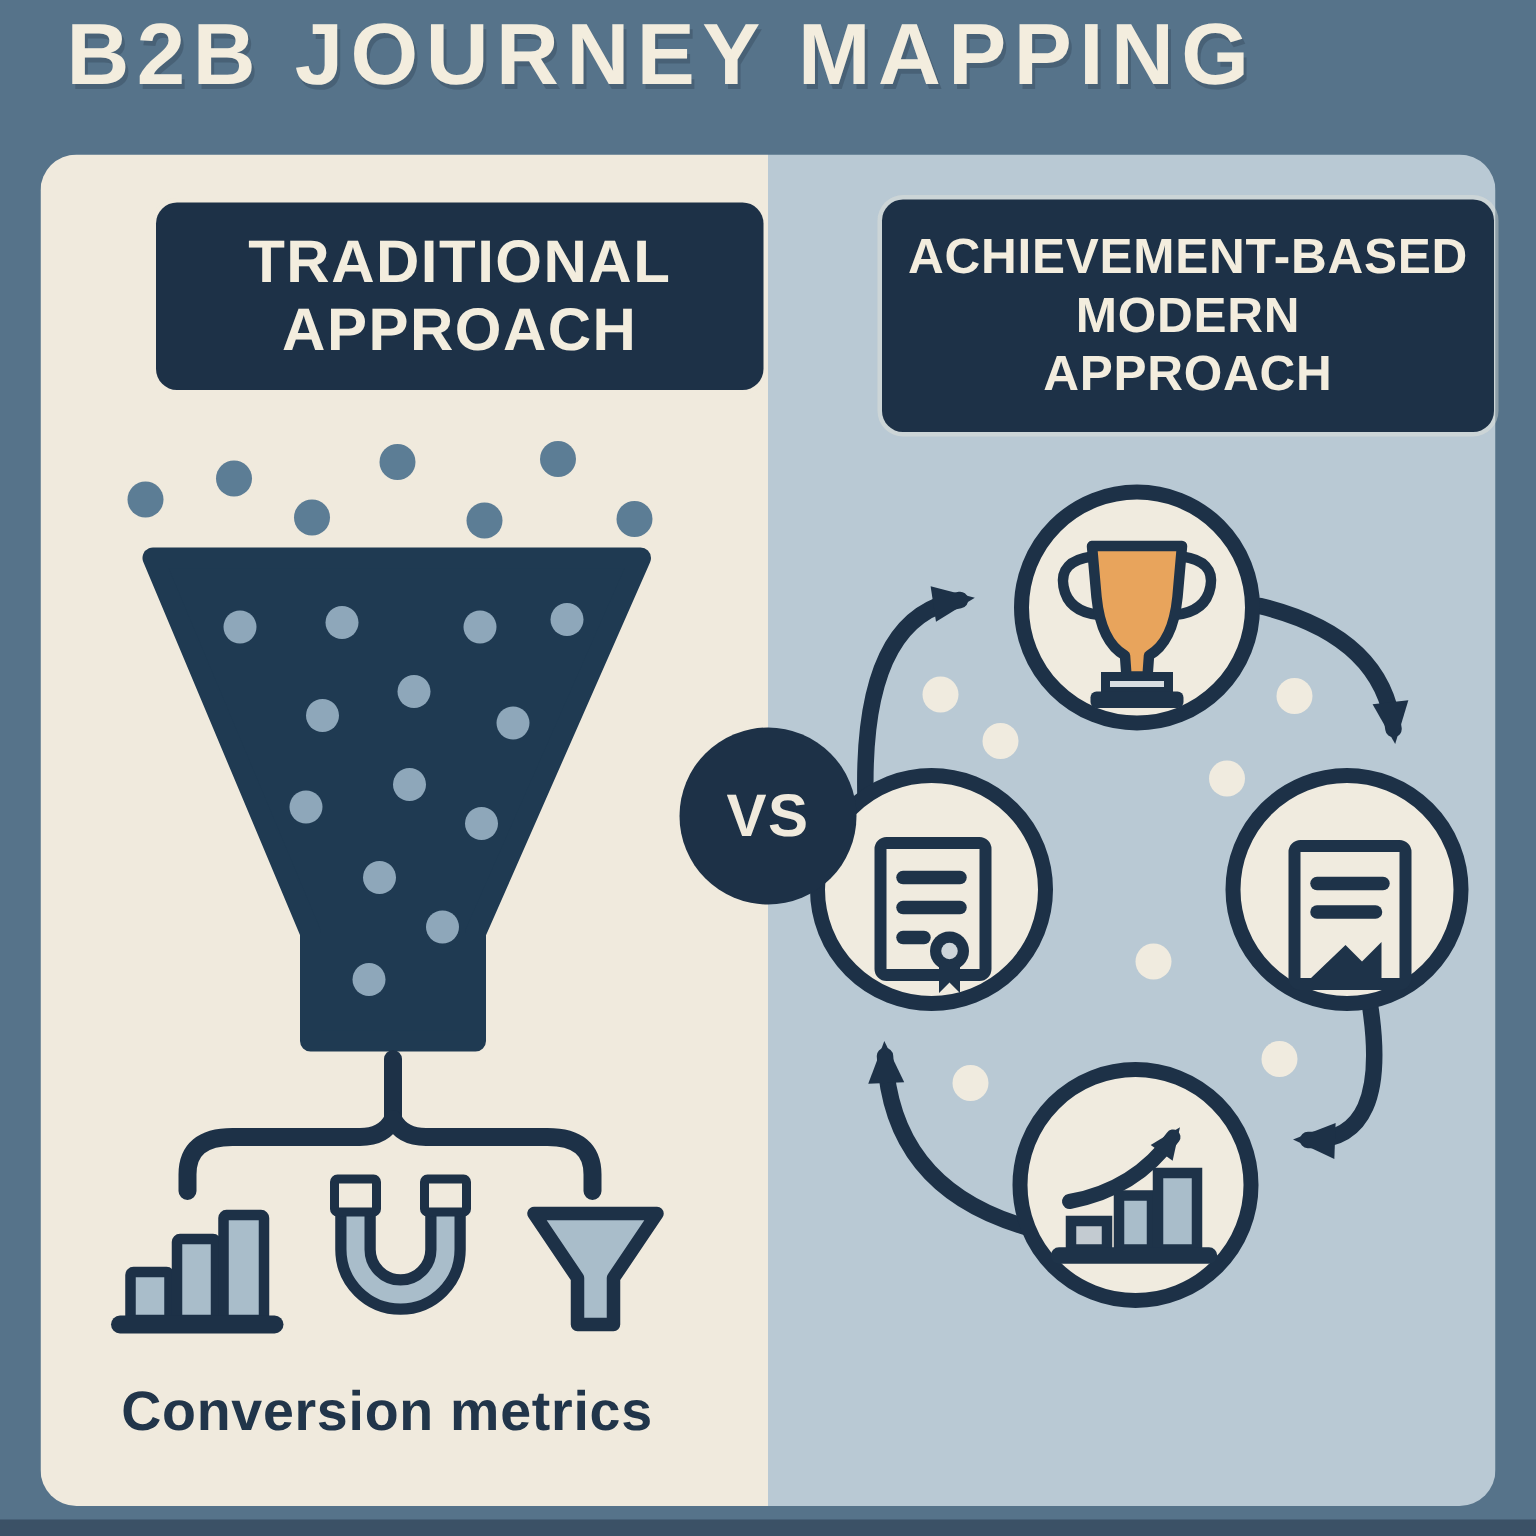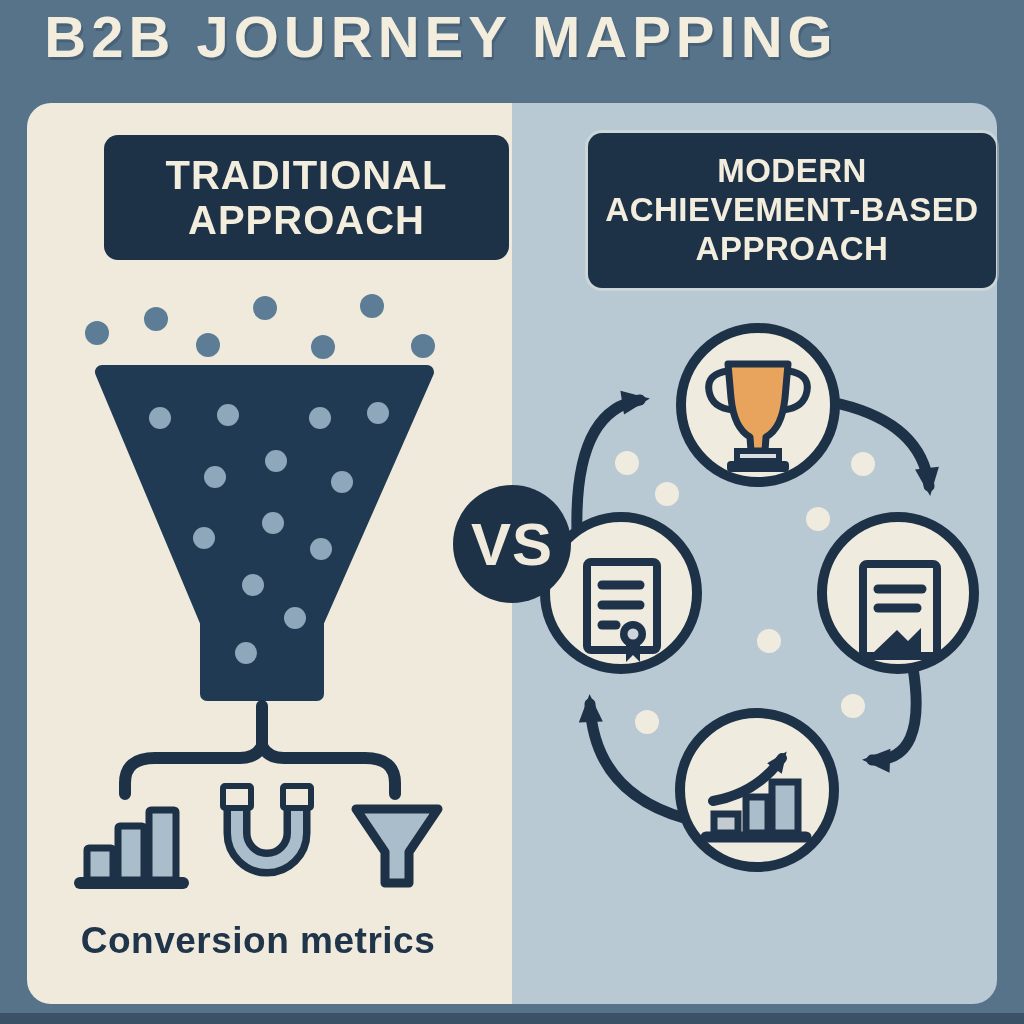--- a/index.html
+++ b/index.html
@@ -34,21 +34,21 @@
   .caption{
     position:absolute;top:916px;height:50px;width:462px;
     display:flex;align-items:center;justify-content:center;
     color:#21354a;font-size:37px;font-weight:bold;letter-spacing:0.5px;text-align:center;
   }
   .caption-left{left:27px;}
   .caption-right{left:512px;}
   .vs{
     position:absolute;left:453px;top:485px;width:118px;height:118px;border-radius:50%;
     background:#1d3147;display:flex;align-items:center;justify-content:center;
-    color:#f0eadd;font-size:60px;font-weight:bold;letter-spacing:1px;
+    color:#f0eadd;font-size:40px;font-weight:bold;letter-spacing:1px;
   }
   .overlay{position:absolute;left:0;top:0;pointer-events:none;}
   .bottom-strip{position:absolute;left:0;bottom:0;width:1024px;height:11px;background:#3b5166;}
 </style>
 </head>
 <body>
 
 <div class="stage">
 
   <div class="card">
@@ -57,22 +57,22 @@
   </div>
 
   <div class="title">B2B JOURNEY MAPPING</div>
 
   <div class="hdr hdr-left">
     <span>TRADITIONAL</span>
     <span>APPROACH</span>
   </div>
 
   <div class="hdr hdr-right">
+    <span>ACHIEVEMENT-BASED</span>
     <span>MODERN</span>
-    <span>ACHIEVEMENT-BASED</span>
     <span>APPROACH</span>
   </div>
 
   <svg class="overlay" width="1024" height="1024" viewBox="0 0 1024 1024">
     <defs>
       <marker id="ah" markerUnits="userSpaceOnUse" markerWidth="34" markerHeight="34" refX="20" refY="17" orient="auto">
         <path d="M2,5 L30,17 L2,29 Z" fill="#1d3147"></path>
       </marker>
       <marker id="ah2" markerUnits="userSpaceOnUse" markerWidth="26" markerHeight="26" refX="15" refY="13" orient="auto">
         <path d="M2,4 L23,13 L2,22 Z" fill="#1e3349"></path>

